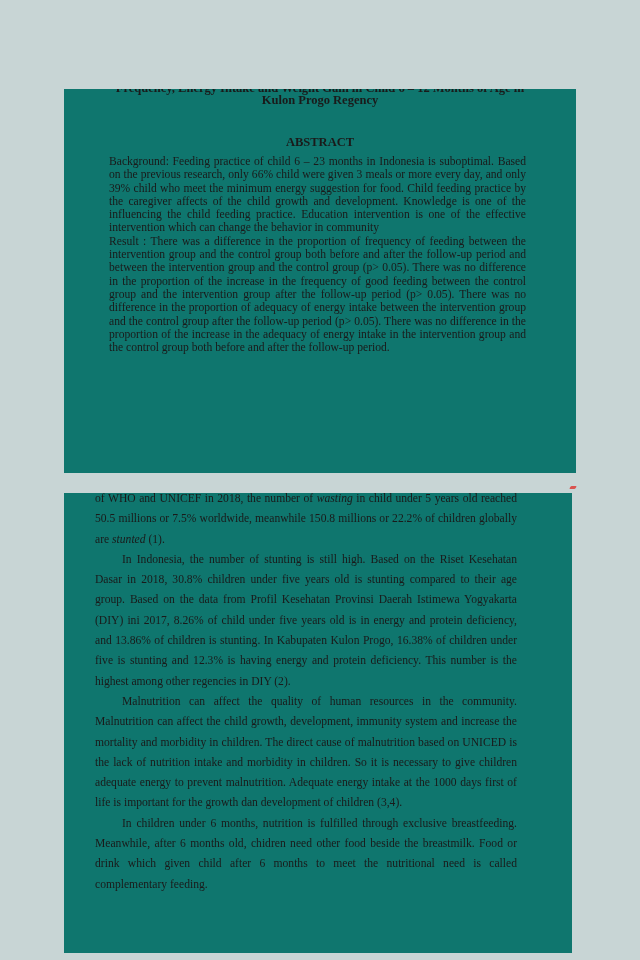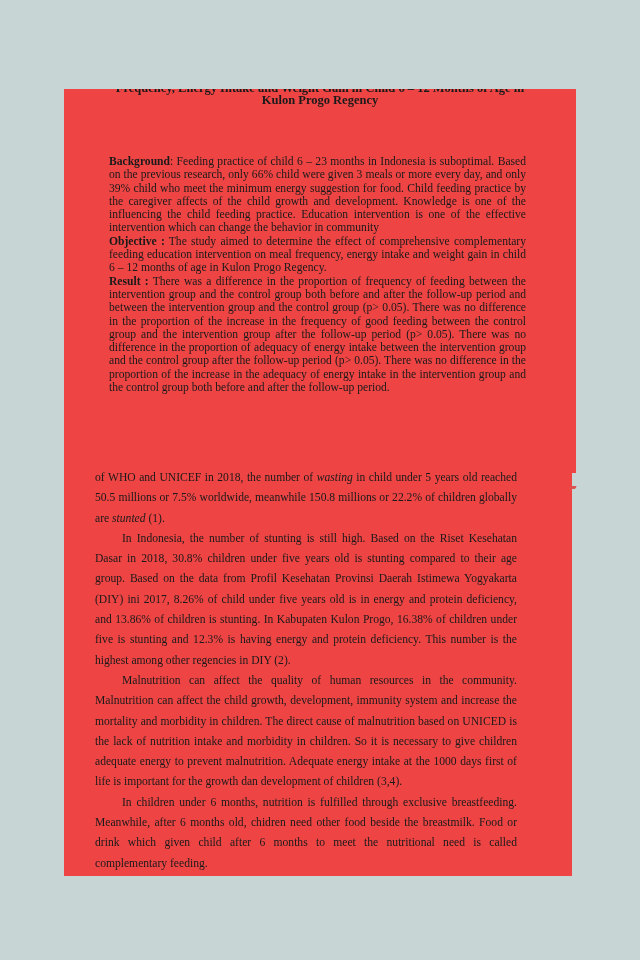--- a/index.html
+++ b/index.html
@@ -1,50 +1,50 @@
 <!DOCTYPE html>
 <html><head>
 <meta charset="utf-8">
 <style>
   html, body { margin:0; padding:0; }
   body { width:640px; height:960px; background:#c8d5d5; position:relative; overflow:hidden;
          font-family:"Liberation Serif", "DejaVu Serif", serif; color:#1a1a1a; }
-  .card { position:absolute; background:#ef4444; overflow:hidden; }
+  .card { position:absolute; background:#0f766e; overflow:hidden; }
   #card-top { left:64px; top:89px; width:512px; height:384px; }
-  #card-bottom { left:64px; top:472px; width:508px; height:404px; }
+  #card-bottom { left:64px; top:493px; width:508px; height:460px; }
 
   .clipped-title { position:absolute; left:0; right:0; top:-8px; text-align:center;
                    font-weight:bold; font-size:12.5px; line-height:14px; white-space:nowrap; }
   .title2 { position:absolute; left:0; right:0; top:4px; text-align:center;
             font-weight:bold; font-size:12.5px; line-height:14px; }
   .abstract-heading { position:absolute; left:0; right:0; top:46px; text-align:center;
                       font-weight:bold; font-size:12.5px; }
   .abstract-body { position:absolute; left:45px; width:417px; top:66px;
                    font-size:11.6px; line-height:13.3px; text-align:justify; }
   .abstract-body p { margin:0; }
-  .abstract-body b { font-weight:bold; }
+  .abstract-body b { font-weight:normal; }
 
   .body-text { position:absolute; left:31px; width:422px; top:-4px;
                font-size:11.6px; line-height:20.3px; text-align:justify; }
   .body-text p { margin:0; }
   .body-text p.indent { text-indent:27px;font-family:Liberation Serif, serif; }
   .body-text i { font-style:italic; }
 
   .red-mark { position:absolute; left:570px; top:486px; width:6px; height:3px;
               background:#d9534f; border-radius:1px; transform:skewX(-30deg); }
 </style>
 </head>
 <body>
 
 <div class="card" id="card-top">
   <div class="clipped-title">Frequency, Energy Intake and Weight Gain in Child 6 – 12 Months of Age in</div>
   <div class="title2">Kulon Progo Regency</div>
+  <div class="abstract-heading">ABSTRACT</div>
   <div class="abstract-body">
     <p><b>Background</b><span>: </span><span>Feeding practice of child 6 – 23 months in Indonesia is suboptimal. Based on the previous research, only 66% child were given 3 meals or more every day, and only 39% child who meet the minimum energy suggestion for food. Child feeding practice by the caregiver affects of the child growth and development. Knowledge is one of the influencing the child feeding practice. Education intervention is one of the effective intervention which can change the behavior in community</span></p>
-    <p><b>Objective :</b><span> </span><span>The study aimed to determine the effect of comprehensive complementary feeding education intervention on meal frequency, energy intake and weight gain in child 6 – 12 months of age in Kulon Progo Regency.</span></p>
     <p><b>Result :</b><span> </span><span>There was a difference in the proportion of frequency of feeding between the intervention group and the control group both before and after the follow-up period and between the intervention group and the control group (p&gt; 0.05). There was no difference in the proportion of the increase in the frequency of good feeding between the control group and the intervention group after the follow-up period (p&gt; 0.05). There was no difference in the proportion of adequacy of energy intake between the intervention group and the control group after the follow-up period (p&gt; 0.05). There was no difference in the proportion of the increase in the adequacy of energy intake in the intervention group and the control group both before and after the follow-up period.</span></p>
   </div>
 </div>
 
 <div class="card" id="card-bottom">
   <div class="body-text">
     <p><span>of WHO and UNICEF in 2018, the number of </span><i>wasting</i><span> in child under 5 years old reached 50.5 millions or 7.5% worldwide, meanwhile 150.8 millions or 22.2% of children globally are </span><i>stunted</i><span> (1).</span></p>
     <p class="indent">In Indonesia, the number of stunting is still high. Based on the Riset Kesehatan Dasar in 2018, 30.8% children under five years old is stunting compared to their age group. Based on the data from Profil Kesehatan Provinsi Daerah Istimewa Yogyakarta (DIY) ini 2017, 8.26% of child under five years old is in energy and protein deficiency, and 13.86% of children is stunting. In Kabupaten Kulon Progo, 16.38% of children under five is stunting and 12.3% is having energy and protein deficiency. This number is the highest among other regencies in DIY (2).</p>
     <p class="indent">Malnutrition can affect the quality of human resources in the community. Malnutrition can affect the child growth, development, immunity system and increase the mortality and morbidity in children. The direct cause of malnutrition based on UNICED is the lack of nutrition intake and morbidity in children. So it is necessary to give children adequate energy to prevent malnutrition. Adequate energy intake at the 1000 days first of life is important for the growth dan development of children (3,4).</p>
     <p class="indent">In children under 6 months, nutrition is fulfilled through exclusive breastfeeding. Meanwhile, after 6 months old, chidren need other food beside the breastmilk. Food or drink which given child after 6 months to meet the nutritional need is called complementary feeding.</p>

